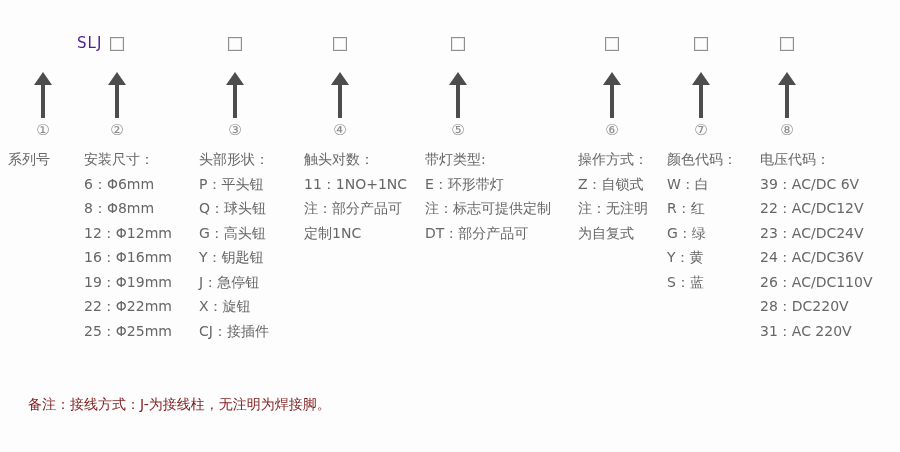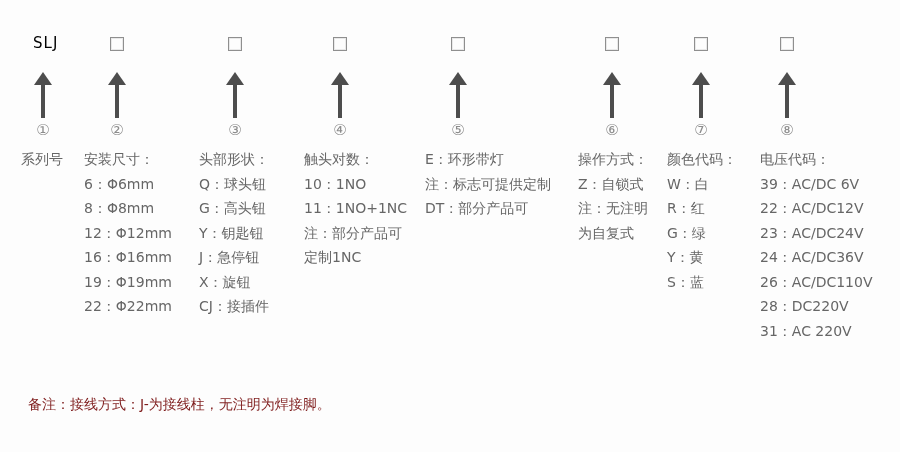--- a/index.html
+++ b/index.html
@@ -5,22 +5,22 @@
   * { margin:0; padding:0; box-sizing:border-box; }
   html,body { background:#ffffff; }
   body { font-family:"DejaVu Sans","Liberation Sans",sans-serif; }
   .sheet{
     position:relative; width:900px; height:452px;
     background:#fdfdfd; overflow:hidden;
     color:#666666; font-size:14px;
   }
   
   .series-code{
-    position:absolute; top:34px; font-size:15px; color:#000000;
-    letter-spacing:1px; white-space:nowrap;
+    position:absolute; top:34px; font-size:15px; color:#4c1d95;
+    letter-spacing:1px; white-space:nowrap;margin-left:44px;
   }
   .code-box{
     position:absolute; top:37px; width:14px; height:14px;
     border:1px solid #8f8f8f; background:#fdfdfd;
     box-shadow:inset 0 0 0 1px #e9e9e9;
   }
   
   .arrow{
     position:absolute; top:72px; width:18px; height:46px;
     display:flex; flex-direction:column; align-items:center;
@@ -96,53 +96,55 @@
 
   <span class="circ" style="left:33px">①</span>
   <span class="circ" style="left:107px">②</span>
   <span class="circ" style="left:225px">③</span>
   <span class="circ" style="left:330px">④</span>
   <span class="circ" style="left:448px">⑤</span>
   <span class="circ" style="left:602px">⑥</span>
   <span class="circ" style="left:691px">⑦</span>
   <span class="circ" style="left:777px">⑧</span>
 
-  <div class="col" style="left:21px">
+  <div class="col" style="left:8px">
     <div class="col-label">系列号</div>
   </div>
 
   <div class="col" style="left:84px">
     <div class="col-label">安装尺寸：</div>
     <div class="col-item">6：Φ6mm</div>
     <div class="col-item">8：Φ8mm</div>
     <div class="col-item">12：Φ12mm</div>
     <div class="col-item">16：Φ16mm</div>
     <div class="col-item">19：Φ19mm</div>
     <div class="col-item">22：Φ22mm</div>
+    <div class="col-item">25：Φ25mm</div>
   </div>
 
   <div class="col" style="left:199px">
     <div class="col-label">头部形状：</div>
+    <div class="col-item">P：平头钮</div>
     <div class="col-item">Q：球头钮</div>
     <div class="col-item">G：高头钮</div>
     <div class="col-item">Y：钥匙钮</div>
     <div class="col-item">J：急停钮</div>
     <div class="col-item">X：旋钮</div>
     <div class="col-item">CJ：接插件</div>
   </div>
 
   <div class="col" style="left:304px">
     <div class="col-label">触头对数：</div>
-    <div class="col-item">10：1NO</div>
     <div class="col-item">11：1NO+1NC</div>
     <div class="col-item">注：部分产品可</div>
     <div class="col-item">定制1NC</div>
   </div>
 
   <div class="col" style="left:425px">
+    <div class="col-label">带灯类型:</div>
     <div class="col-item">E：环形带灯</div>
     <div class="col-item">注：标志可提供定制</div>
     <div class="col-item">DT：部分产品可</div>
   </div>
 
   <div class="col" style="left:578px">
     <div class="col-label">操作方式：</div>
     <div class="col-item">Z：自锁式</div>
     <div class="col-item">注：无注明</div>
     <div class="col-item">为自复式</div>

